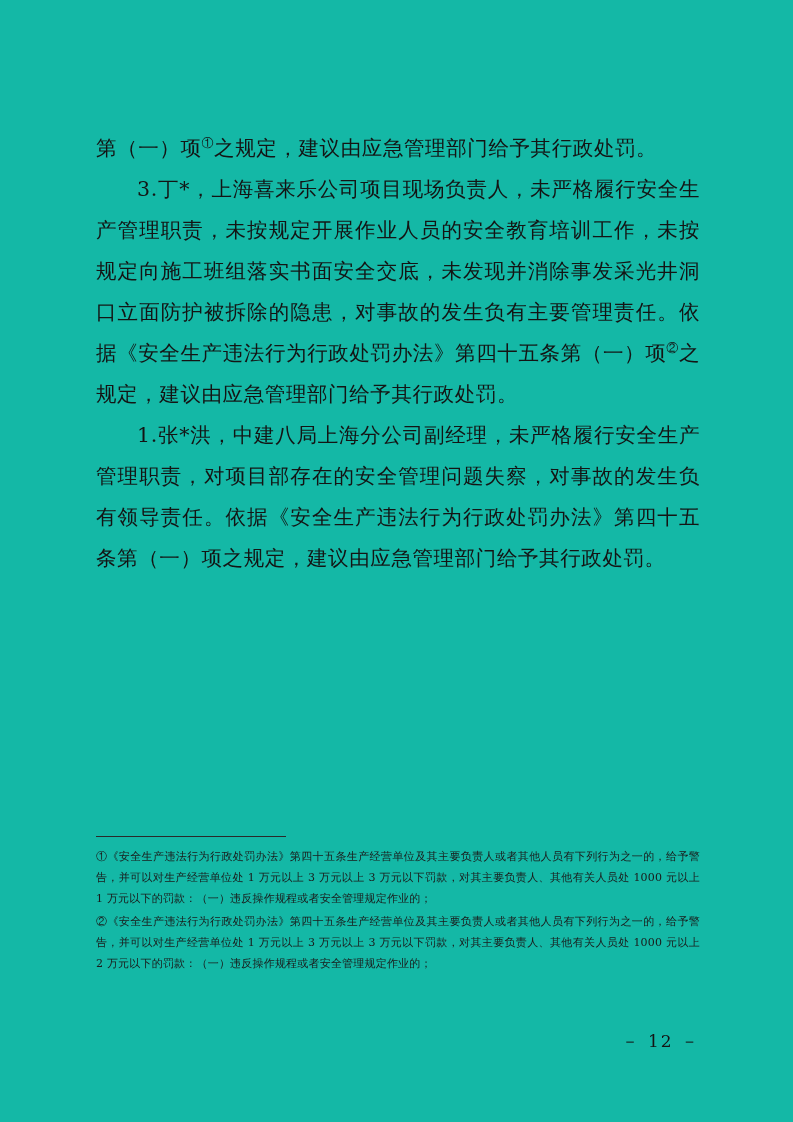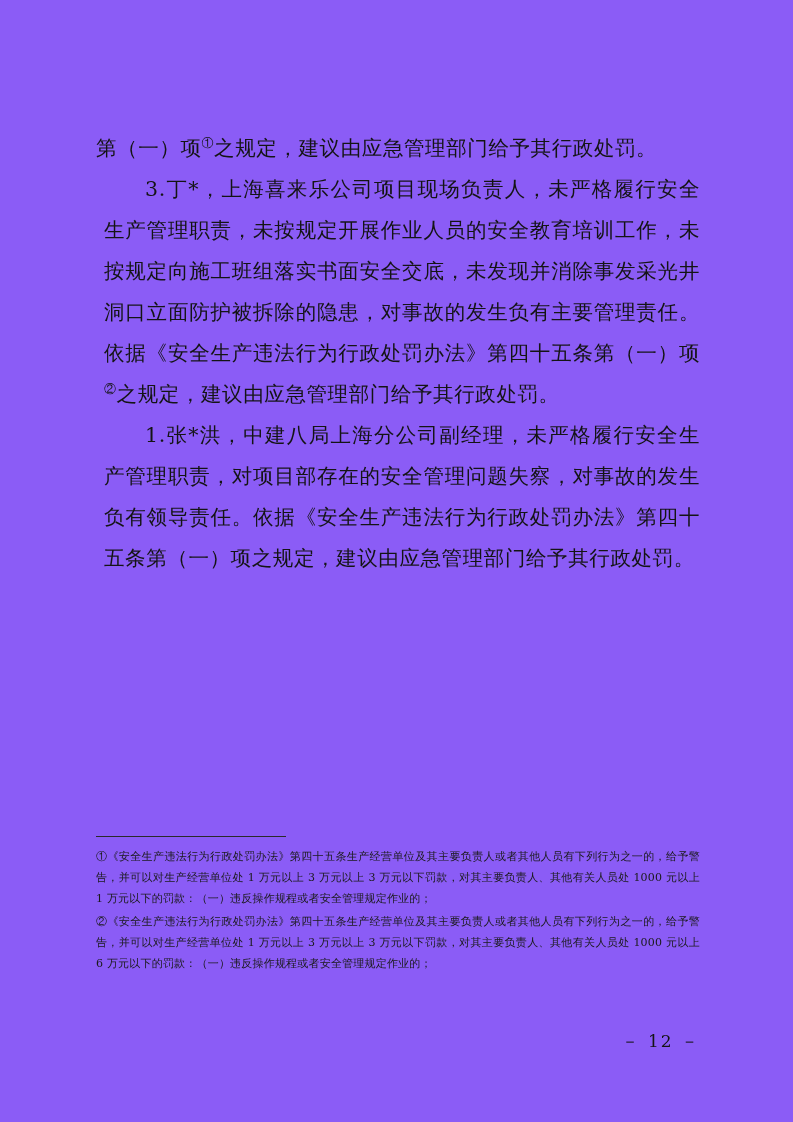--- a/index.html
+++ b/index.html
@@ -4,21 +4,21 @@
 <style>
   html, body {
     margin: 0;
     padding: 0;
     background: #7a7a7a;
   }
   .page {
     position: relative;
     width: 793px;
     height: 1122px;
-    background: #8b5cf6;
+    background: #14b8a6;
     margin: 0 auto;
     box-sizing: border-box;
     overflow: hidden;
     font-family: "DejaVu Serif", "Liberation Serif", serif;
     color: #1a1a1a;
   }
   .content {
     position: absolute;
     left: 96px;
     top: 128px;
@@ -28,21 +28,20 @@
     font-size: 20.5px;
     line-height: 41px;
     letter-spacing: 0.6px;
     text-align: justify;
     text-justify: inter-ideograph;
     margin: 0 0 0 0;
     color: #141414;
   }
   .para.indent {
     text-indent: 41px;
-    margin-left: 8px;
   }
   .sup {
     font-size: 12px;
     vertical-align: super;
     line-height: 0;
   }
   .footnotes {
     position: absolute;
     left: 96px;
     top: 836px;
@@ -87,18 +86,18 @@
     <p class="para indent"><span>3.丁*，上海喜来乐公司项目现场负责人，未严格履行安全生产管理职责，未按规定开展作业人员的安全教育培训工作，未按规定向施工班组落实书面安全交底，未发现并消除事发采光井洞口立面防护被拆除的隐患，对事故的发生负有主要管理责任。依据《安全生产违法行为行政处罚办法》第四十五条第（一）项</span><span class="sup">②</span><span>之规定，建议由应急管理部门给予其行政处罚。</span></p>
 
     <p class="para indent"><span>1.张*洪，中建八局上海分公司副经理，未严格履行安全生产管理职责，对项目部存在的安全管理问题失察，对事故的发生负有领导责任。依据《安全生产违法行为行政处罚办法》第四十五条第（一）项之规定，建议由应急管理部门给予其行政处罚。</span></p>
 
 
   </div>
 
   <div class="footnotes">
     <div class="fn-rule"></div>
     <p class="fn">①《安全生产违法行为行政处罚办法》第四十五条生产经营单位及其主要负责人或者其他人员有下列行为之一的，给予警告，并可以对生产经营单位处 1 万元以上 3 万元以上 3 万元以下罚款，对其主要负责人、其他有关人员处 1000 元以上 1 万元以下的罚款：（一）违反操作规程或者安全管理规定作业的；</p>
-    <p class="fn">②《安全生产违法行为行政处罚办法》第四十五条生产经营单位及其主要负责人或者其他人员有下列行为之一的，给予警告，并可以对生产经营单位处 1 万元以上 3 万元以上 3 万元以下罚款，对其主要负责人、其他有关人员处 1000 元以上 6 万元以下的罚款：（一）违反操作规程或者安全管理规定作业的；</p>
+    <p class="fn">②《安全生产违法行为行政处罚办法》第四十五条生产经营单位及其主要负责人或者其他人员有下列行为之一的，给予警告，并可以对生产经营单位处 1 万元以上 3 万元以上 3 万元以下罚款，对其主要负责人、其他有关人员处 1000 元以上 2 万元以下的罚款：（一）违反操作规程或者安全管理规定作业的；</p>
   </div>
 
   <div class="page-number">－ 12 －</div>
 
 </div>
 
 </body></html>

